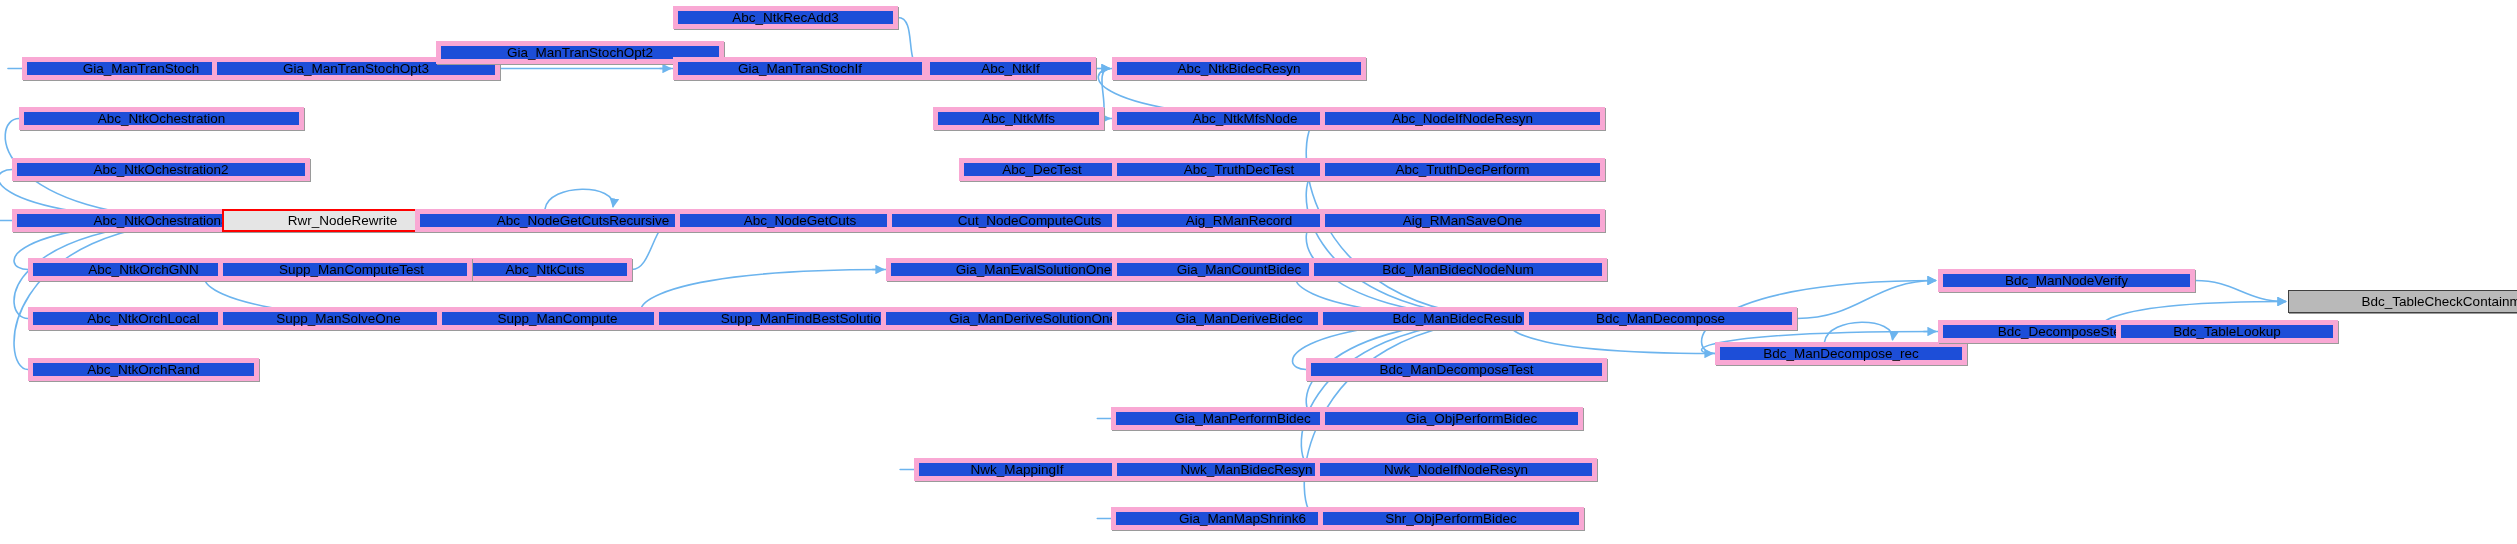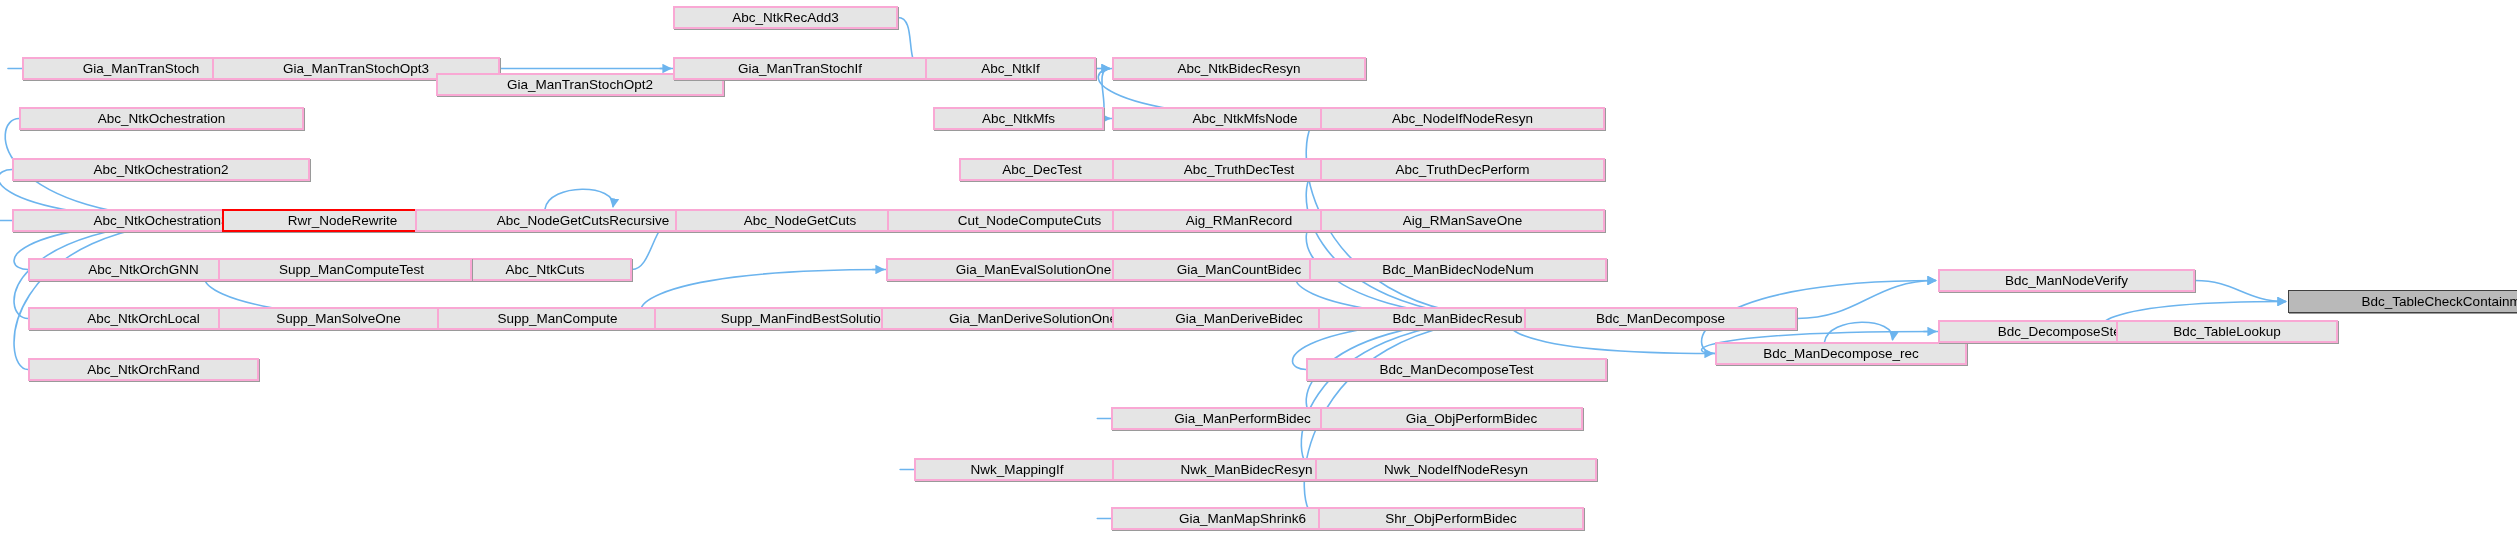--- a/index.html
+++ b/index.html
@@ -1,20 +1,20 @@
 <!DOCTYPE html>
 <html><head>
 <meta charset="utf-8">
 <style>
   html,body{margin:0;padding:0;background:#ffffff;}
   #canvas{position:relative;width:2517px;height:544px;background:#ffffff;
           font-family:"Liberation Sans","DejaVu Sans",sans-serif;overflow:hidden;}
   svg.edges{position:absolute;left:0;top:0;width:2517px;height:544px;pointer-events:none;}
-  .node{position:absolute;box-sizing:border-box;background:#e5e5e5;
-        border:2px solid #f9a8d4;
+  .node{position:absolute;box-sizing:border-box;background:#1d4ed8;
+        border:5px solid #f9a8d4;
         box-shadow:1px 1px 0 0 #9a9a9a;
         display:flex;align-items:center;justify-content:center;
         font-size:13.5px;color:#000000;white-space:nowrap;height:23px;
         letter-spacing:0px;}
   .node.highlight{border:2px solid #ff0000;background:#e5e5e5;}
   .node.current{border:1px solid #404040;background:#b9b9b9;}
 </style>
 </head>
 <body>
 
@@ -77,21 +77,21 @@
       <path d="M1797,318.5 C1859.55,318.5 1873.45,280.5 1936,280.5" fill="none" stroke="#6cb4ee" stroke-width="1.6" marker-end="url(#ah)"></path>
       <path d="M1715,353.5 C1685,353.5 1685,280.5 1936,280.5" fill="none" stroke="#6cb4ee" stroke-width="1.6" marker-end="url(#ah)"></path>
       <path d="M1715,353.5 C1685,353.5 1685,331.5 1936,331.5" fill="none" stroke="#6cb4ee" stroke-width="1.6" marker-end="url(#ah)"></path>
       <path d="M1938,331.5 C1908,331.5 1908,331.5 2114,331.5" fill="none" stroke="#6cb4ee" stroke-width="1.6" marker-end="url(#ah)"></path>
       <path d="M2195,280.5 C2235.95,280.5 2245.05,301.5 2286,301.5" fill="none" stroke="#6cb4ee" stroke-width="1.6" marker-end="url(#ah)"></path>
       <path d="M2116,331.5 C2086,331.5 2086,301.5 2286,301.5" fill="none" stroke="#6cb4ee" stroke-width="1.6" marker-end="url(#ah)"></path>
     </svg>
   <div id="node-layer">
       <div class="node" style="left: 22px; top: 57px; width: 238px;">Gia_ManTranStoch</div>
       <div class="node" style="left: 212px; top: 57px; width: 288px;">Gia_ManTranStochOpt3</div>
-      <div class="node" style="left: 436px; top: 73px; width: 288px;">Gia_ManTranStochOpt2</div>
+      <div class="node" style="left: 436px; top: 41px; width: 288px;">Gia_ManTranStochOpt2</div>
       <div class="node" style="left: 673px; top: 57px; width: 254px;">Gia_ManTranStochIf</div>
       <div class="node" style="left: 673px; top: 6px; width: 225px;">Abc_NtkRecAdd3</div>
       <div class="node" style="left: 925px; top: 57px; width: 171px;">Abc_NtkIf</div>
       <div class="node" style="left: 1112px; top: 57px; width: 254px;">Abc_NtkBidecResyn</div>
       <div class="node" style="left: 925px; top: 107px; width: 171px; margin-left: 8px;">Abc_NtkMfs</div>
       <div class="node" style="left: 1112px; top: 107px; width: 254px; padding-left: 12px;">Abc_NtkMfsNode</div>
       <div class="node" style="left: 1320px; top: 107px; width: 285px;">Abc_NodeIfNodeResyn</div>
       <div class="node" style="left: 951px; top: 158px; width: 166px; margin-left: 8px;">Abc_DecTest</div>
       <div class="node" style="left: 1112px; top: 158px; width: 254px;">Abc_TruthDecTest</div>
       <div class="node" style="left: 1320px; top: 158px; width: 285px;">Abc_TruthDecPerform</div>

